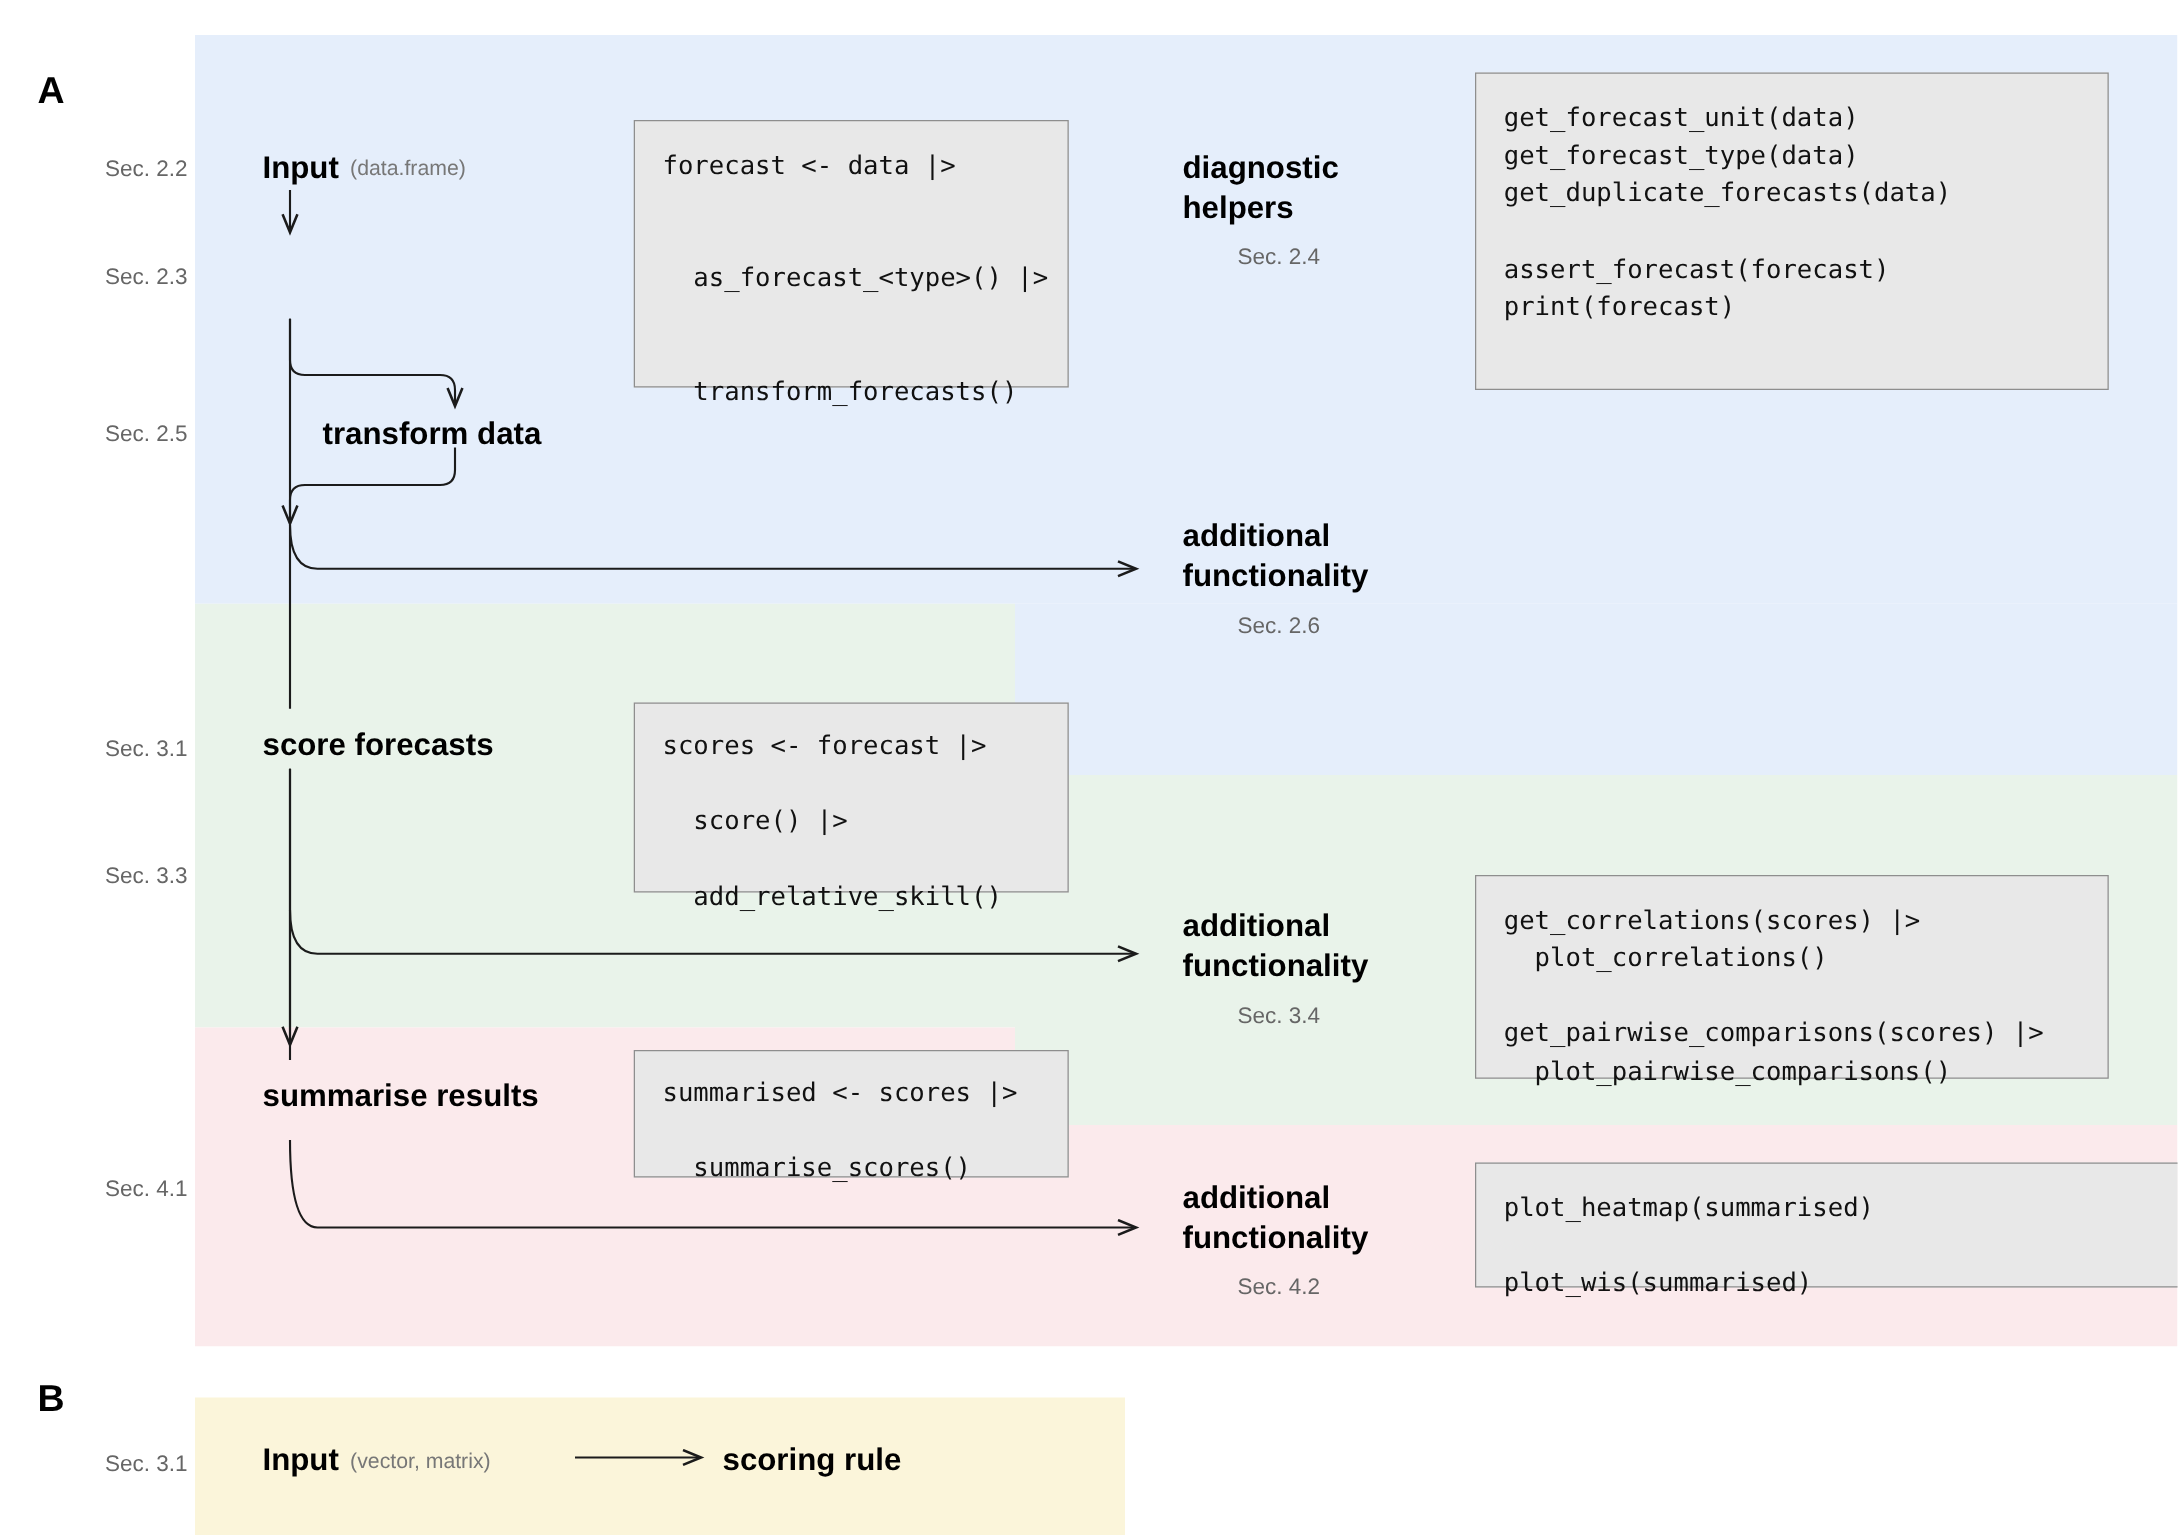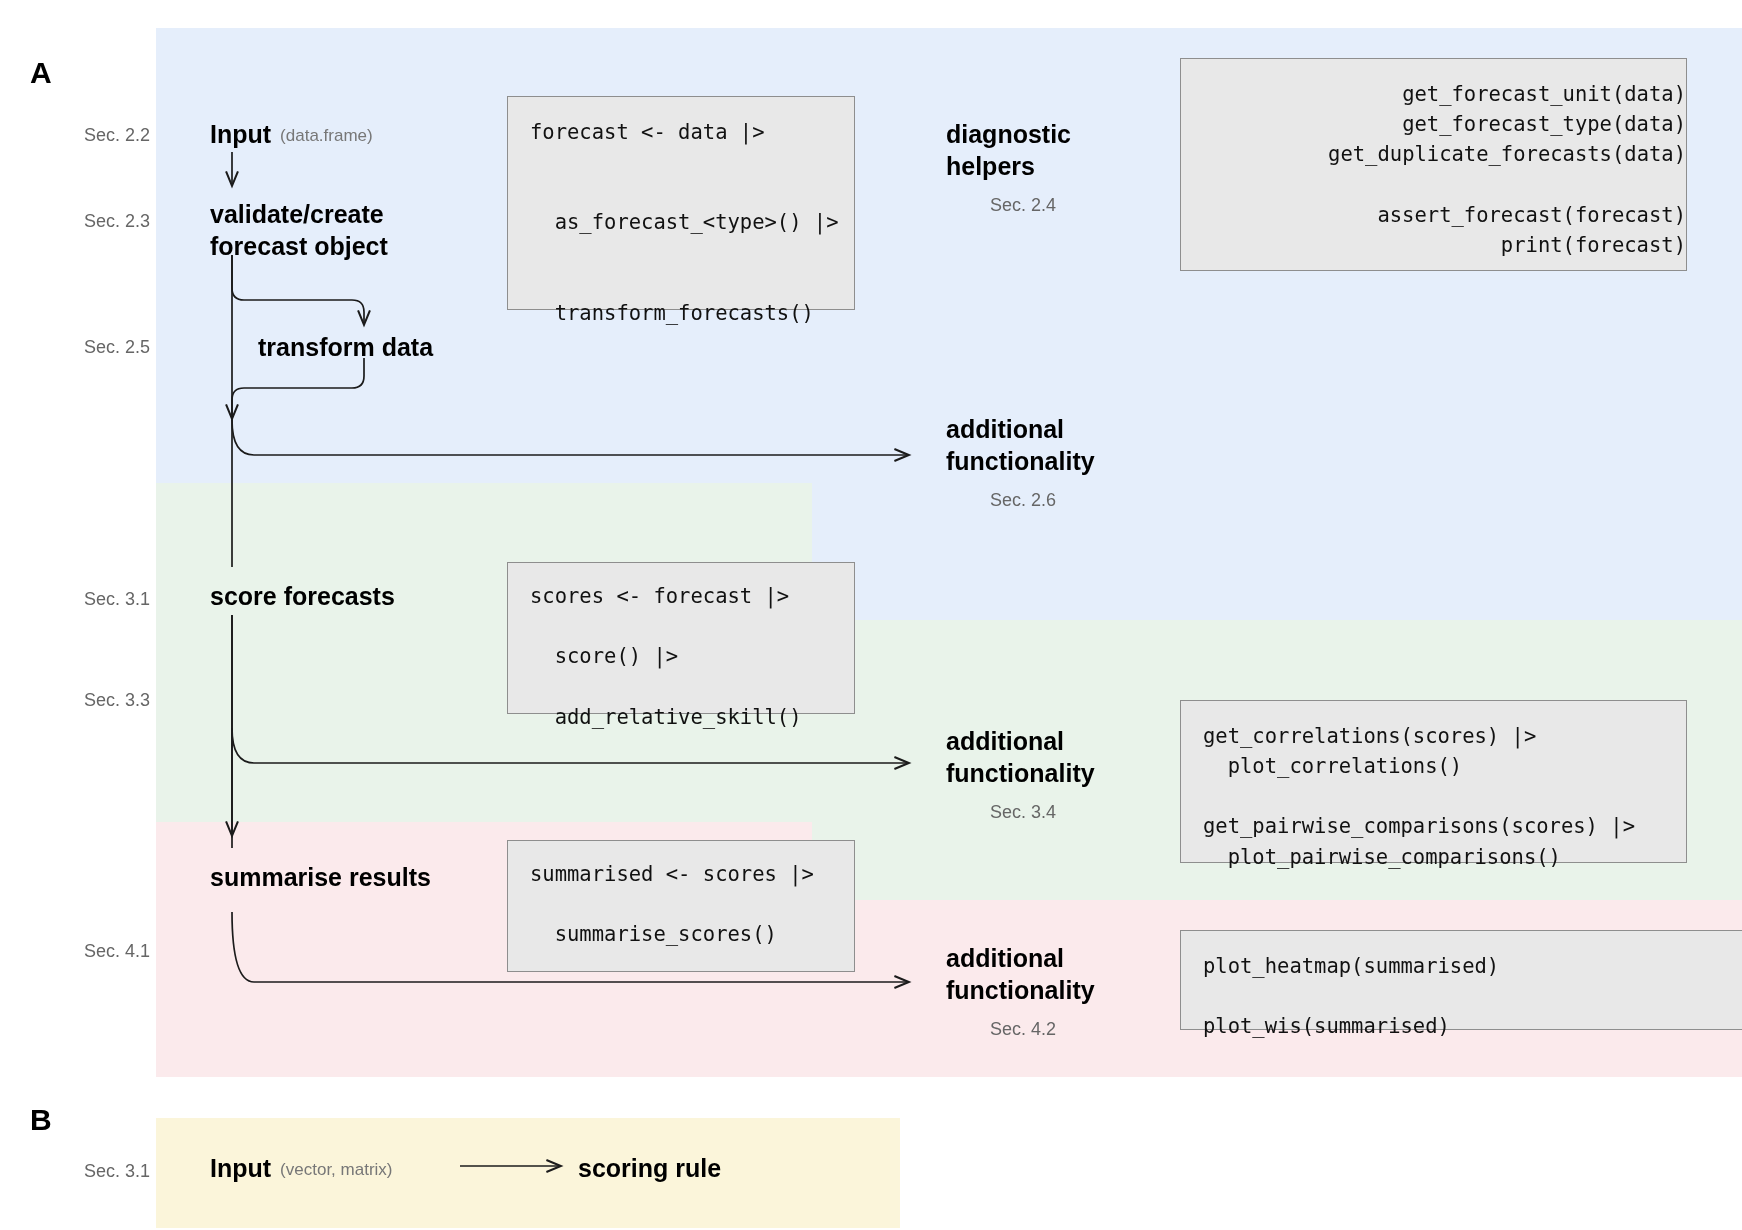--- a/index.html
+++ b/index.html
@@ -82,24 +82,20 @@
   <div class="sec-label" style="left:60px;top:337px;">Sec. 2.5</div>
   <div class="sec-label" style="left:60px;top:589px;">Sec. 3.1</div>
   <div class="sec-label" style="left:60px;top:690px;">Sec. 3.3</div>
   <div class="sec-label" style="left:60px;top:941px;">Sec. 4.1</div>
   <div class="sec-label" style="left:60px;top:1161px;">Sec. 3.1</div>
 
   <div class="step" style="left:210px;top:118px;">
     <span>Input</span><span class="sub">(data.frame)</span>
   </div>
 
-  <div class="step" style="left:210px;top:198px;">
-    <div>validate/create</div>
-    <div>forecast object</div>
-  </div>
 
   <div class="step" style="left:258px;top:331px;">transform data</div>
 
   <div class="step" style="left:210px;top:580px;">score forecasts</div>
 
   <div class="step" style="left:210px;top:861px;">summarise results</div>
 
   <div class="codebox" style="left:507px;top:96px;width:348px;height:214px;padding:20px 0 0 22px;">forecast &lt;- data |&gt;
 
 
@@ -107,28 +103,28 @@
 
 
   transform_forecasts()</div>
 
   <div class="codebox" style="left:507px;top:562px;width:348px;height:152px;padding:18px 0 0 22px;">scores &lt;- forecast |&gt;
 
   score() |&gt;
 
   add_relative_skill()</div>
 
-  <div class="codebox" style="left:507px;top:840px;width:348px;height:132px;padding:18px 0 0 22px;">summarised &lt;- scores |&gt;
+  <div class="codebox" style="left:507px;top:840px;width:348px;height:102px;padding:18px 0 0 22px;">summarised &lt;- scores |&gt;
 
   summarise_scores()</div>
 
   <div class="rhead" style="left:946px;top:118px;">diagnostic
 helpers</div>
   <div class="rsec" style="left:946px;top:195px;">Sec. 2.4</div>
-  <div class="codebox" style="left:1180px;top:58px;width:507px;height:213px;padding:20px 0 0 22px;text-align:right;">get_forecast_unit(data)
+  <div class="codebox" style="left:1180px;top:58px;width:507px;height:254px;padding:20px 0 0 22px;">get_forecast_unit(data)
 get_forecast_type(data)
 get_duplicate_forecasts(data)
 
 assert_forecast(forecast)
 print(forecast)</div>
 
   <div class="rhead" style="left:946px;top:413px;">additional
 functionality</div>
   <div class="rsec" style="left:946px;top:490px;">Sec. 2.6</div>
 

